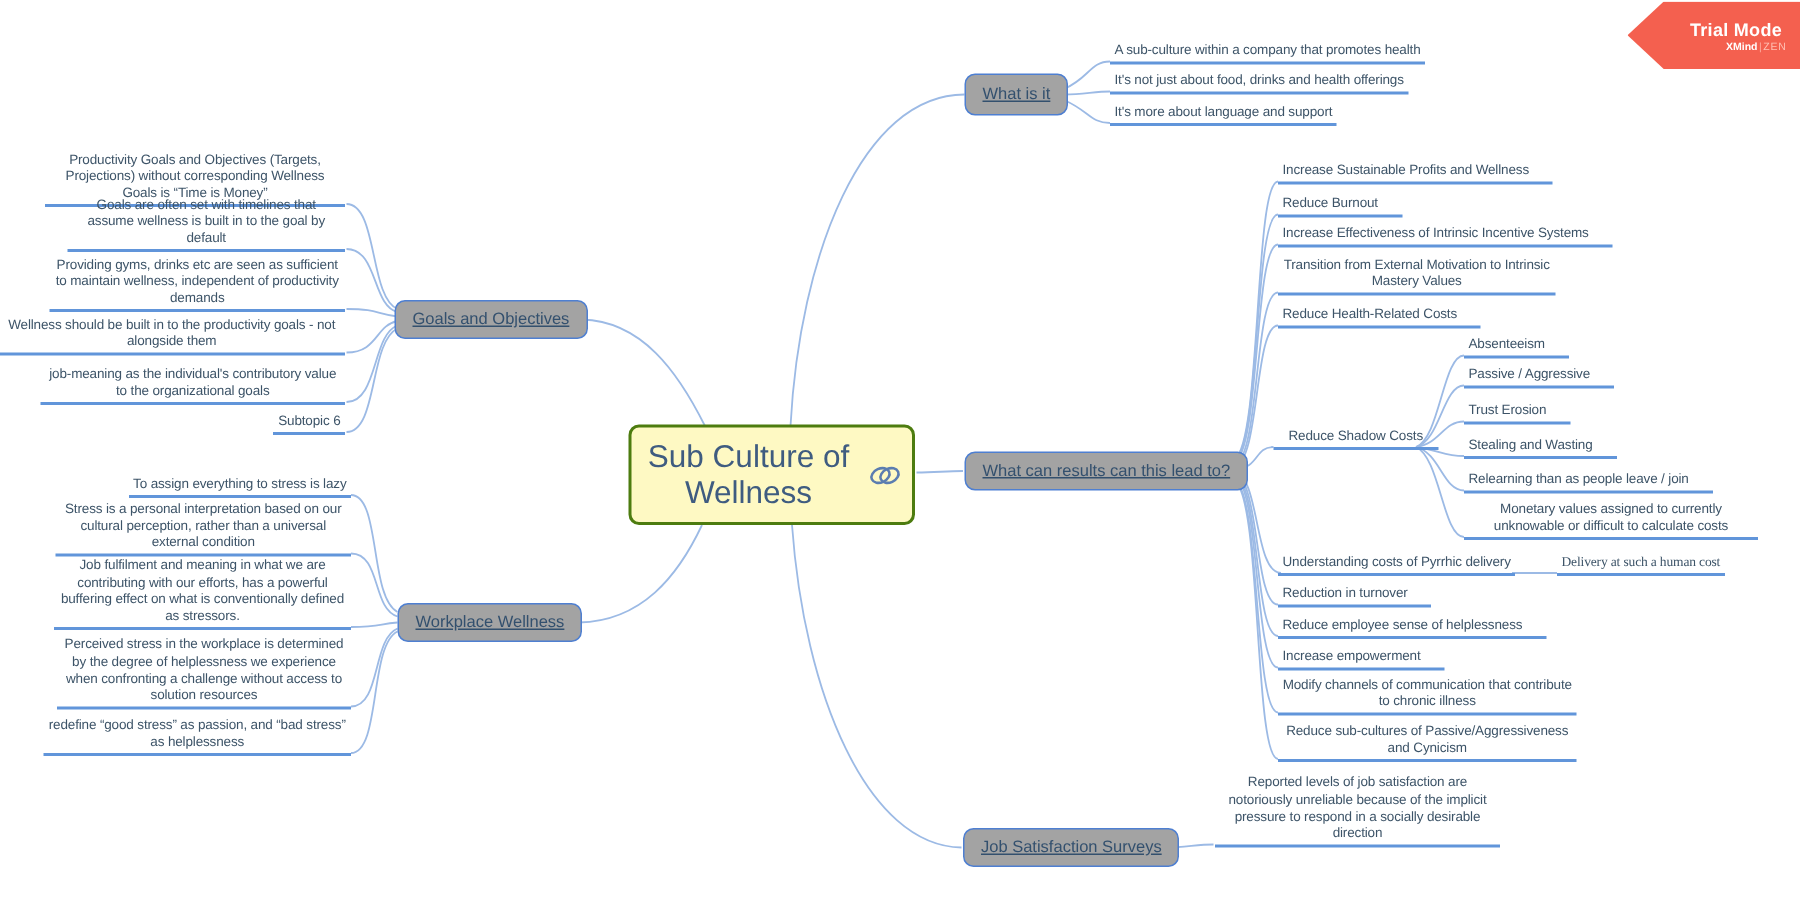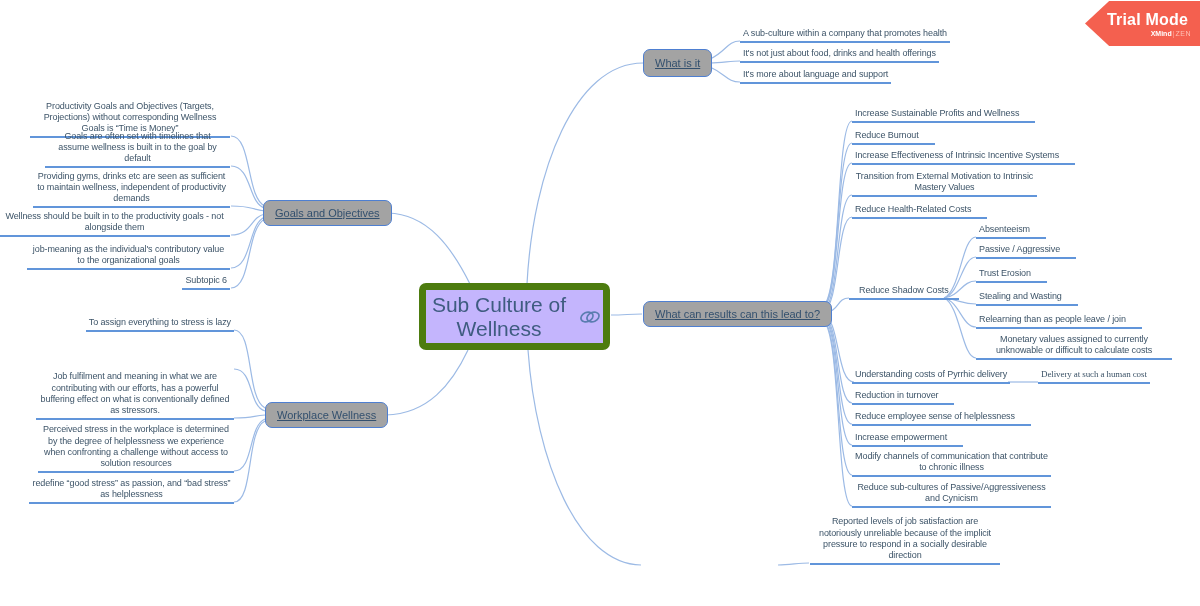--- a/index.html
+++ b/index.html
@@ -8,37 +8,37 @@
   #canvas { position:relative; width:1200px; height:606px; background:#ffffff; }
 
   svg.connectors { position:absolute; left:0; top:0; width:1200px; height:606px; pointer-events:none; }
   svg.connectors path { fill:none; stroke:#9cbae5; stroke-width:1.2; }
 
   .node { position:absolute; display:flex; align-items:center; justify-content:center;
           background:#a3a3a3; border:1.5px solid #4e7fd1; border-radius:7px;
           color:#33506e; font-size:11px; padding:0 11px; height:26px; white-space:nowrap;text-decoration:underline; }
 
   .central { position:absolute; left:419px; top:283px; width:191px; height:67px;
-             background:#c4b5fd; border:7px solid #4d7c0f; border-radius:7px;
+             background:#fef9c3; border:2px solid #4d7c0f; border-radius:7px;
              display:flex; align-items:center; justify-content:center; gap:5px; }
   .central .ctext { width:146px; text-align:center; font-size:21px; line-height:1.12;
                     color:#3f5c80; }
   .central .cicon { display:block; }
 
   .leaf { position:absolute; border-bottom:2px solid #6195da; color:#3d5468;
           font-size:9px; line-height:1.24; padding:0 3px 2px 3px; letter-spacing:-0.1px; }
   .nw   { white-space:nowrap; }
   .ta-c { text-align:center; }
   .pad-r { padding-right:16px; }
 
   .badge { position:absolute; top:1px; right:0; width:115px; height:45px; background:#f4604f;
            clip-path:polygon(0 50%, 21% 0, 100% 0, 100% 100%, 21% 100%);
            display:flex; flex-direction:column; align-items:flex-end; justify-content:center;
            padding:2px 9px 2px 0; color:#ffffff; }
-  .badge .t1 { font-size:16px; font-weight:bold; letter-spacing:0.2px; margin-right:3px; }
+  .badge .t1 { font-size:12px; font-weight:bold; letter-spacing:0.2px; margin-right:3px; }
   .badge .t2 { font-size:7px; margin-top:1px; }
   .badge .t2 .b  { font-weight:bold; color:#ffffff; }
   .badge .t2 .sep{ color:#ffac9f; padding:0 1px; }
   .badge .t2 .z  { color:#ffc0b4; letter-spacing:0.5px; }
 </style>
 </head>
 <body>
 
 <div id="canvas">
 
@@ -105,33 +105,37 @@
   </div>
   <div class="node" style="left:263px; top:200px;">
     <span>Goals and Objectives</span>
   </div>
   <div class="node" style="left:265px; top:402px;">
     <span>Workplace Wellness</span>
   </div>
   <div class="node" style="left:643px; top:301px;">
     <span>What can results can this lead to?</span>
   </div>
+  <div class="node" style="left:642px; top:552px;">
+    <span>Job Satisfaction Surveys</span>
+  </div>
 
   <div class="leaf nw" style="left:740px; bottom:563px;">A sub-culture within a company that promotes health</div>
   <div class="leaf nw" style="left:740px; bottom:543px;">It's not just about food, drinks and health offerings</div>
   <div class="leaf nw" style="left:740px; bottom:522px;">It's more about language and support</div>
 
   <div class="leaf ta-c" style="right:970px; bottom:468px; width:200px;">Productivity Goals and Objectives (Targets, Projections) without corresponding Wellness Goals is “Time is Money”</div>
   <div class="leaf ta-c" style="right:970px; bottom:438px; width:185px;">Goals are often set with timelines that assume wellness is built in to the goal by default</div>
   <div class="leaf ta-c" style="right:970px; bottom:398px; width:197px;">Providing gyms, drinks etc are seen as sufficient to maintain wellness, independent of productivity demands</div>
   <div class="leaf ta-c" style="right:970px; bottom:369px; width:231px;">Wellness should be built in to the productivity goals - not alongside them</div>
   <div class="leaf ta-c" style="right:970px; bottom:336px; width:203px;">job-meaning as the individual's contributory value to the organizational goals</div>
   <div class="leaf nw ta-c" style="right:970px; bottom:316px;">Subtopic 6</div>
 
   <div class="leaf nw ta-c" style="right:966px; bottom:274px;">To assign everything to stress is lazy</div>
+  <div class="leaf ta-c" style="right:966px; bottom:235px; width:197px;">Stress is a personal interpretation based on our cultural perception, rather than a universal external condition</div>
   <div class="leaf ta-c" style="right:966px; bottom:186px; width:198px;">Job fulfilment and meaning in what we are contributing with our efforts, has a powerful buffering effect on what is conventionally defined as stressors.</div>
   <div class="leaf ta-c" style="right:966px; bottom:133px; width:196px;">Perceived stress in the workplace is determined by the degree of helplessness we experience when confronting a challenge without access to solution resources</div>
   <div class="leaf ta-c" style="right:966px; bottom:102px; width:205px;">redefine “good stress” as passion, and “bad stress” as helplessness</div>
 
   <div class="leaf nw pad-r" style="left:852px; bottom:483px;">Increase Sustainable Profits and Wellness</div>
   <div class="leaf nw pad-r" style="left:852px; bottom:461px;">Reduce Burnout</div>
   <div class="leaf nw pad-r" style="left:852px; bottom:441px;">Increase Effectiveness of Intrinsic Incentive Systems</div>
   <div class="leaf ta-c" style="left:852px; bottom:409px; width:185px;">Transition from External Motivation to Intrinsic Mastery Values</div>
   <div class="leaf nw pad-r" style="left:852px; bottom:387px;">Reduce Health-Related Costs</div>
 

